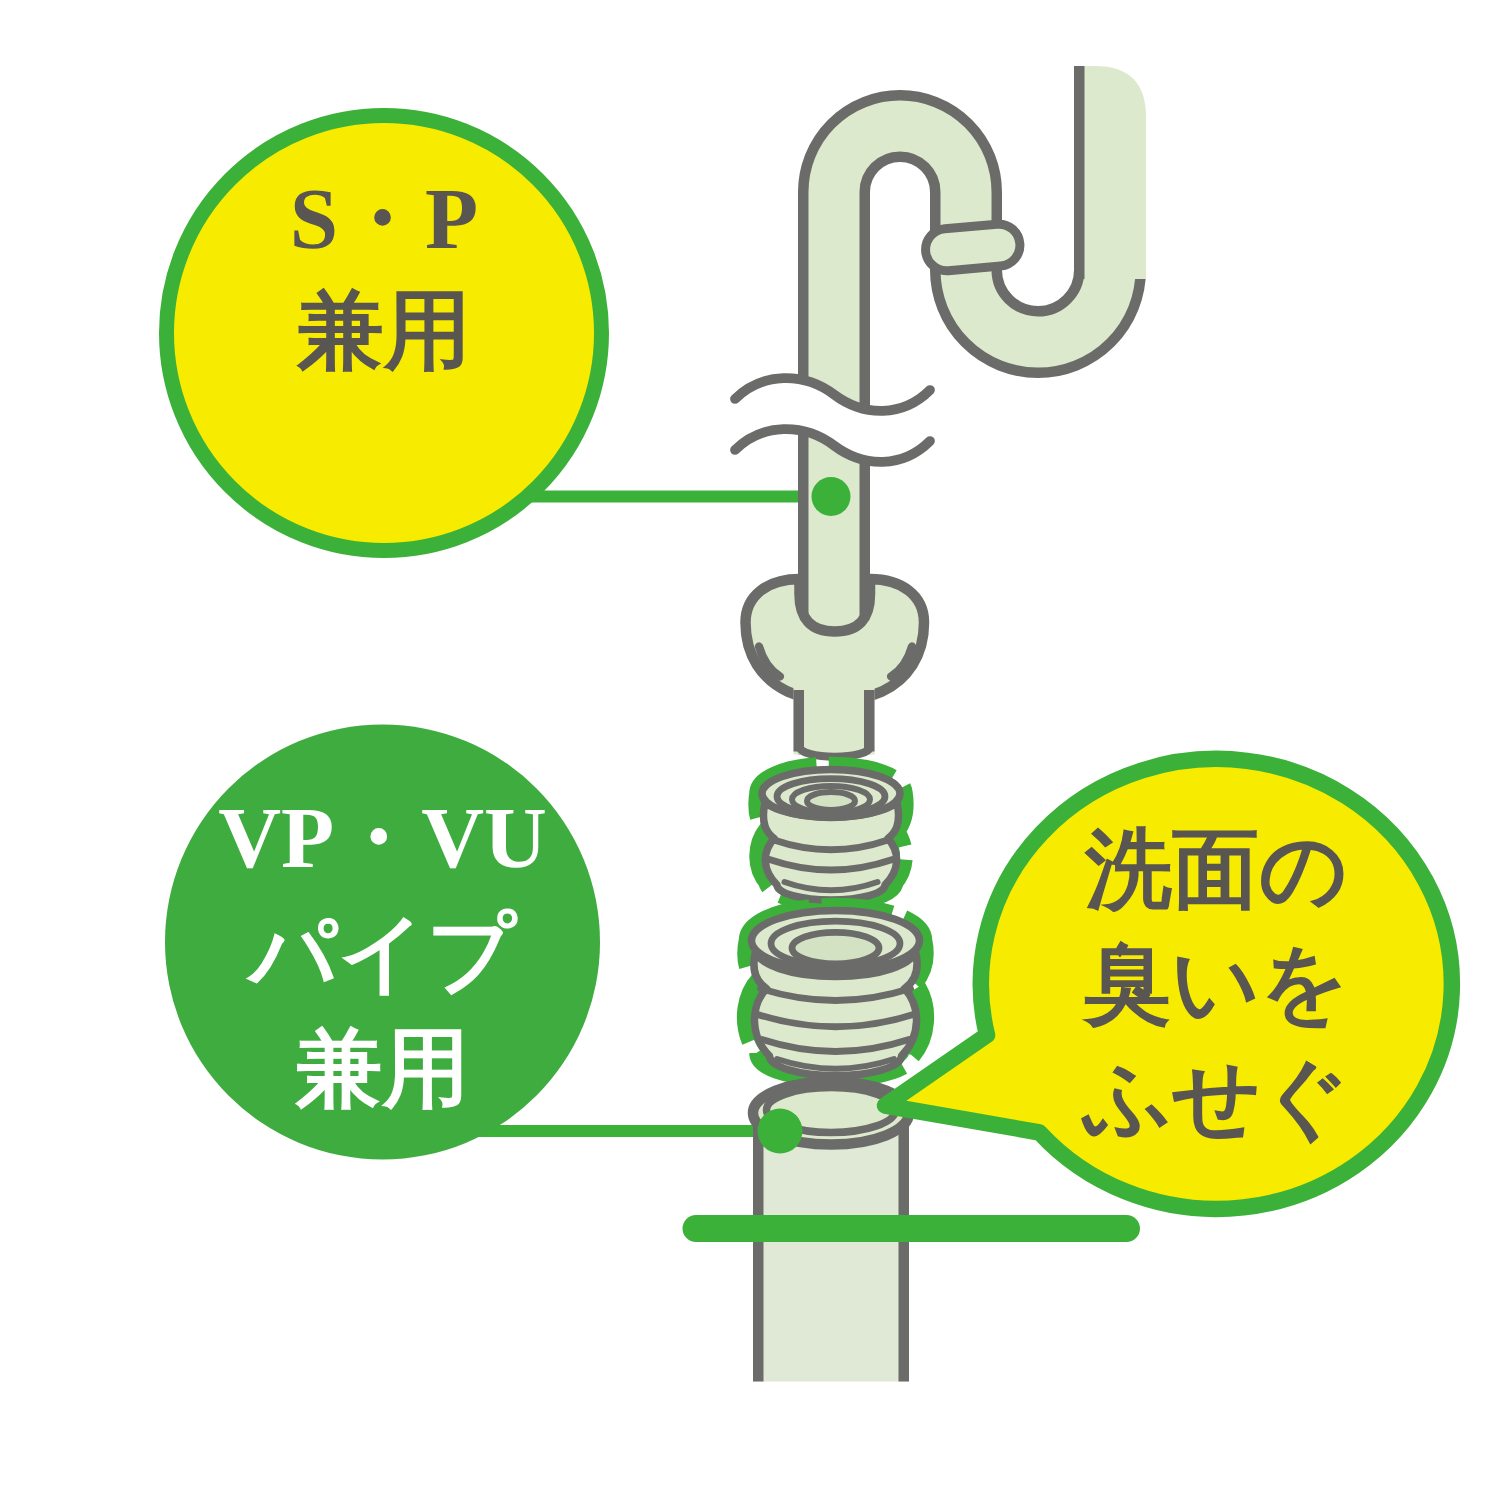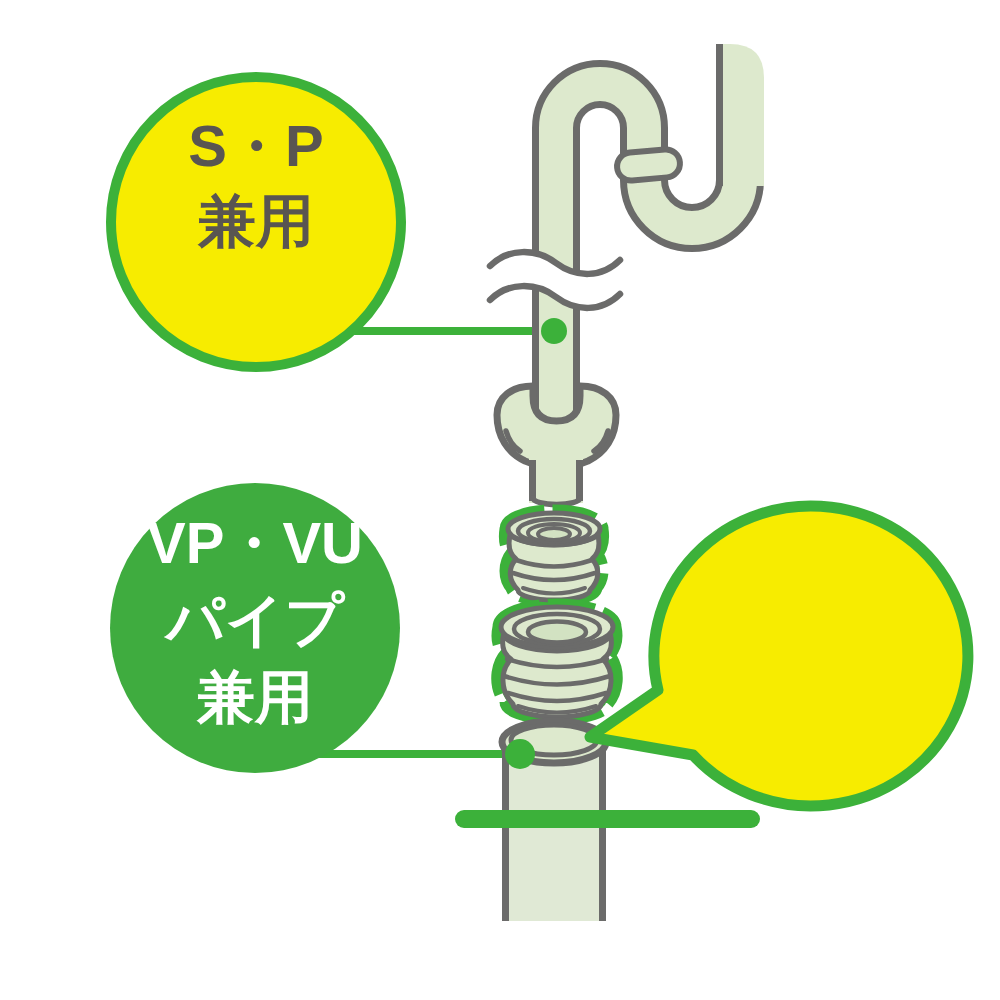--- a/index.html
+++ b/index.html
@@ -1,37 +1,37 @@
 <!DOCTYPE html>
 <html><head>
 <meta charset="utf-8">
 <style>
   html,body{margin:0;padding:0;background:#ffffff;}
   .stage{
     position:relative;
     width:1000px;height:1000px;
     background:#ffffff;
     overflow:hidden;
-    font-family:Liberation Sans, sans-serif;
+    font-family:Liberation Serif, serif;
   }
   .stage svg{position:absolute;left:0;top:0;}
   .badge-text{
     position:absolute;
     width:300px;
     text-align:center;
     font-weight:700;
     font-size:58px;
     color:#595551;
     z-index:5;
     pointer-events:none;
     white-space:nowrap;
   }
   .badge-text span{display:block;}
   #label-sp{left:106px;top:108px;line-height:75px;}
-  #label-vp{left:105px;top:504px;line-height:77px;color:#ffffff;}
+  #label-vp{left:105px;top:520px;line-height:77px;color:#ffffff;}
   #label-bubble{left:661px;top:542px;line-height:76px;}
 </style>
 </head>
 <body>
 
 <div class="stage">
 
   <svg width="1000" height="1000" viewBox="0 0 1000 1000">
 
     <path d="M 348 331 H 554" stroke="#3cb13a" stroke-width="8" fill="none"></path>
@@ -143,14 +143,19 @@
     <span>S・P</span>
     <span>兼用</span>
   </div>
 
   <div class="badge-text" id="label-vp">
     <span>VP・VU</span>
     <span>パイプ</span>
     <span>兼用</span>
   </div>
 
+  <div class="badge-text" id="label-bubble">
+    <span>洗面の</span>
+    <span>臭いを</span>
+    <span>ふせぐ</span>
+  </div>
 
 </div>
 
 </body></html>

